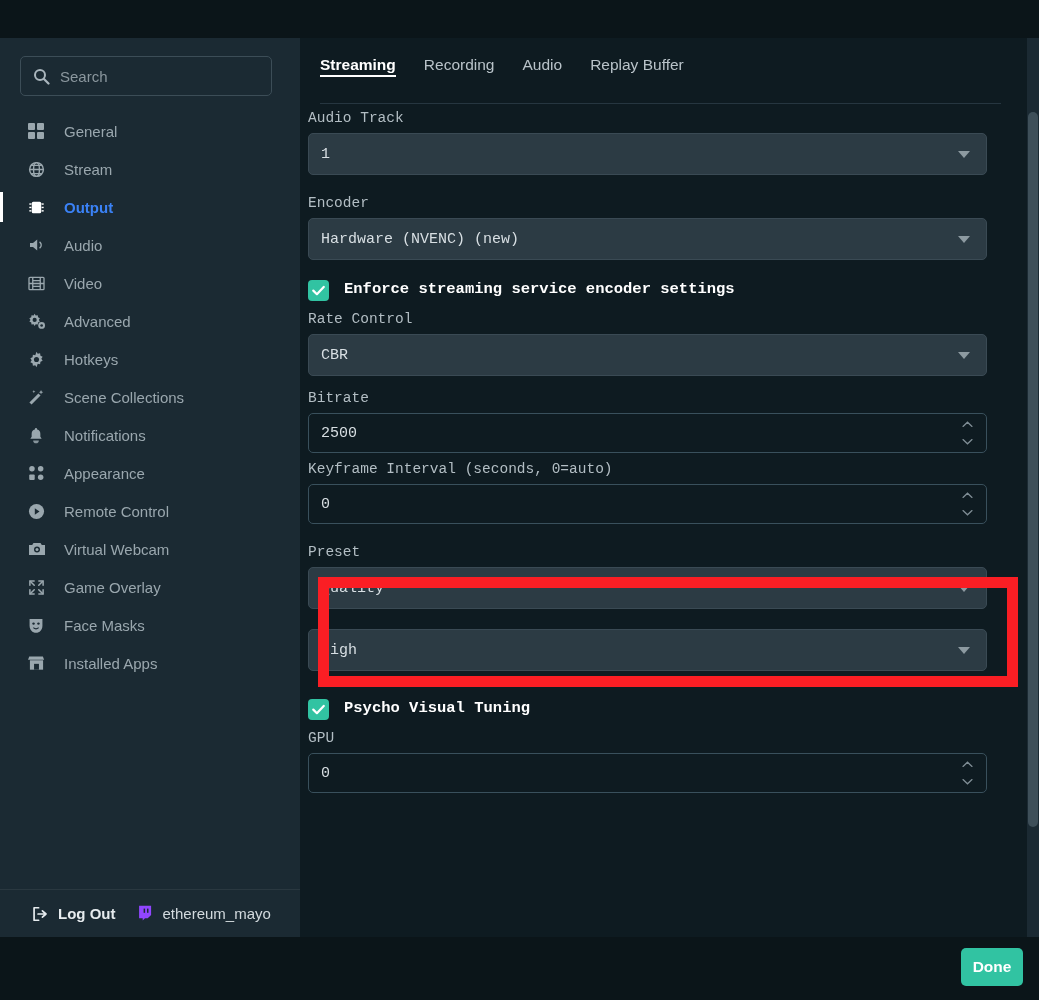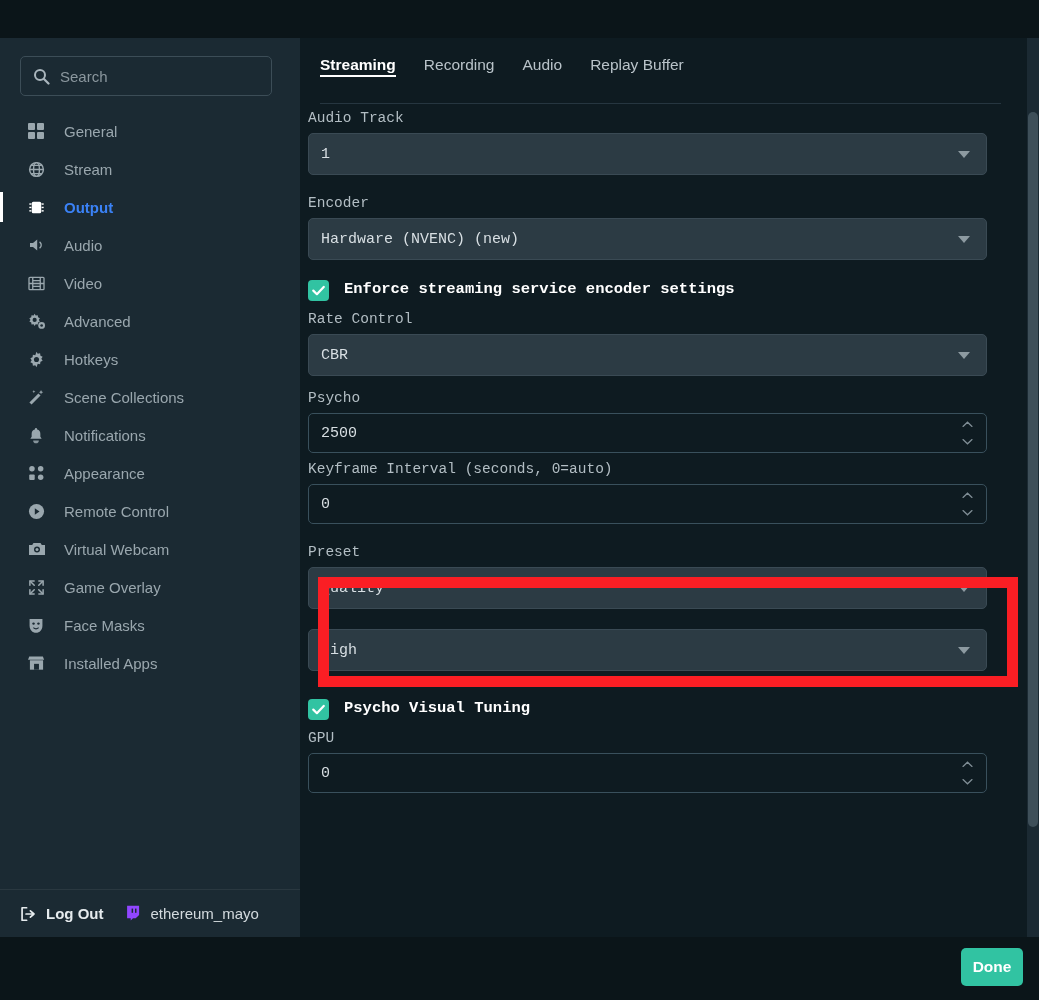--- a/index.html
+++ b/index.html
@@ -130,21 +130,21 @@
     background: #ffffff;
   }
 
   .sidebar-footer {
     position: absolute;
     left: 0; bottom: 0;
     width: 300px; height: 48px;
     border-top: 1px solid #2a3840;
     display: flex;
     align-items: center;
-    padding-left: 20px;
+    padding-left: 32px;
   }
   .logout {
     display: flex; align-items: center;
     color: #e6ebee;
     font-size: 15px;
     font-weight: bold;
   }
   .logout .ic { margin-right: 9px; display: flex; color:#e6ebee; }
   .account {
     display: flex; align-items: center;
@@ -588,21 +588,21 @@
       </div>
 
       <div class="field-label">Rate Control</div>
       <div class="select">
         <span>CBR</span>
         <span class="caret"></span>
       </div>
 
       <div class="gap-14"></div>
 
-      <div class="field-label">Psycho</div>
+      <div class="field-label">Bitrate</div>
       <div class="numfield">
         <span>2500</span>
         <span class="spin">
           <svg width="11" height="7" viewBox="0 0 11 7">
               <path d="M1 5.4L5.5 1.2 10 5.4" fill="none" stroke="currentColor" stroke-width="1.3" stroke-linecap="round"></path>
             </svg>
           <svg width="11" height="7" viewBox="0 0 11 7">
               <path d="M1 1.6L5.5 5.8 10 1.6" fill="none" stroke="currentColor" stroke-width="1.3" stroke-linecap="round"></path>
             </svg>
         </span>

